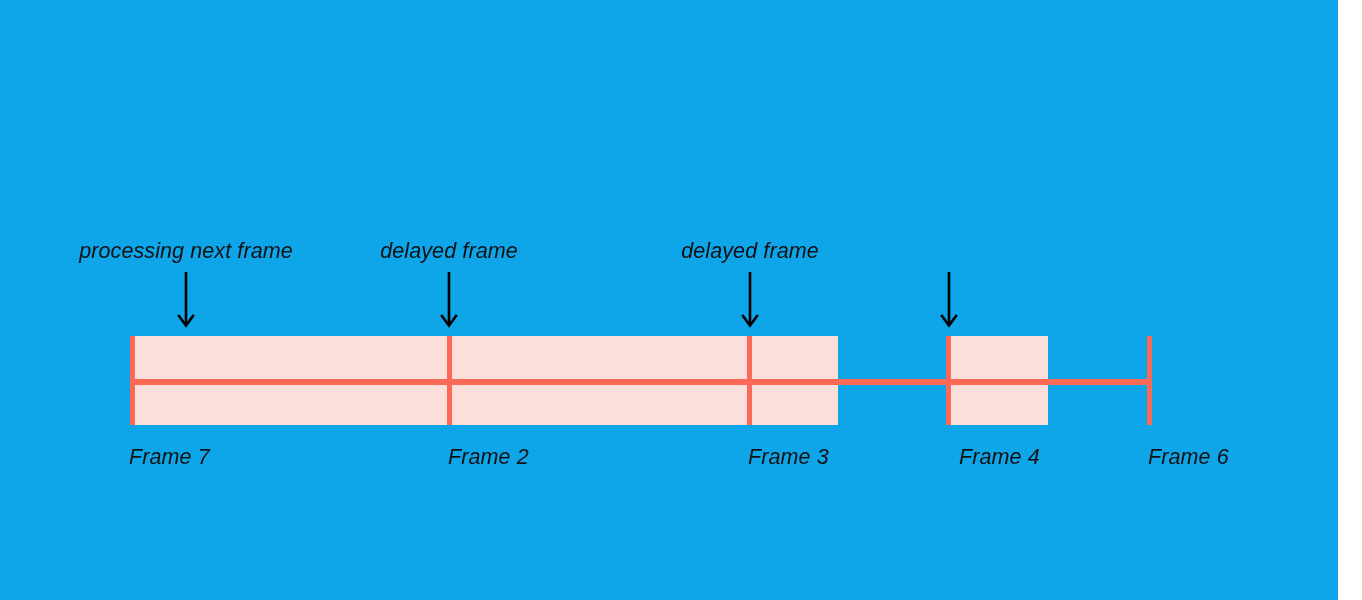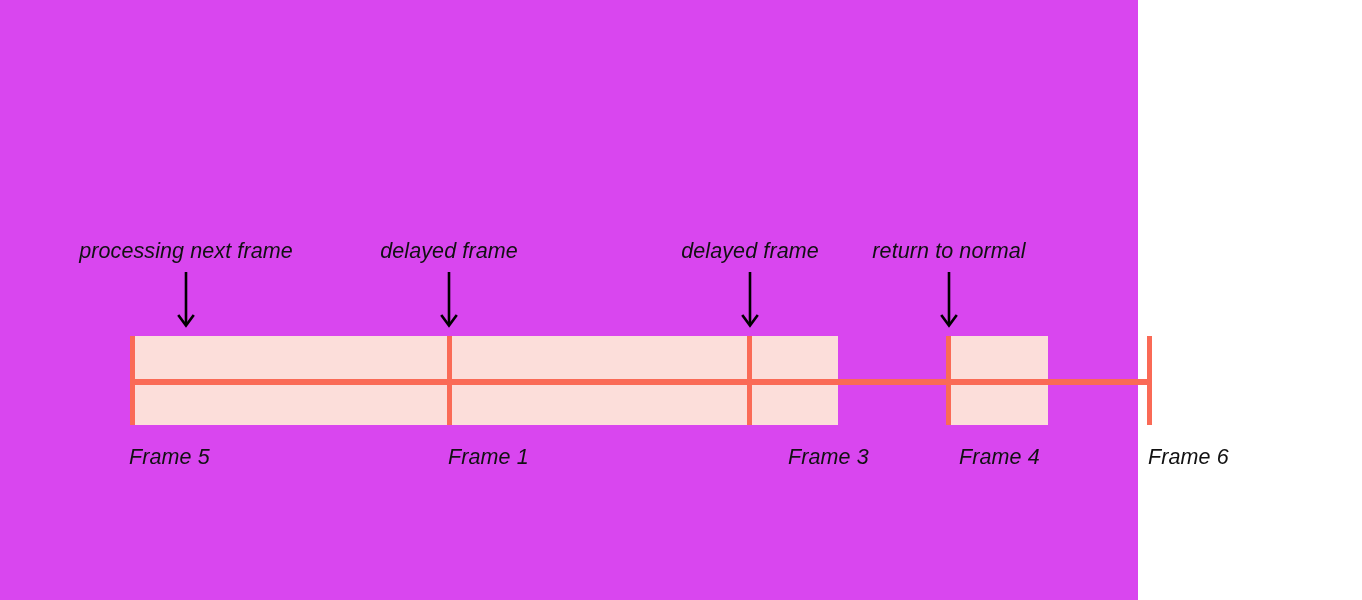--- a/index.html
+++ b/index.html
@@ -8,23 +8,23 @@
     background: #ffffff;
   }
   body {
     width: 1362px;
     height: 600px;
     font-family: "Liberation Sans", sans-serif;
     overflow: hidden;
   }
   #stage {
     position: relative;
-    width: 1138px;
+    width: 1338px;
     height: 600px;
-    background: #d946ef;
+    background: #0ea5e9;
   }
 
   
   .annot-label {
     position: absolute;
     font-style: italic;
     font-size: 21.5px;
     line-height: 26px;
     color: #111111;
     white-space: nowrap;
@@ -66,21 +66,20 @@
   }
 </style>
 </head>
 <body>
 
 <div id="stage">
 
   <div class="annot-label" style="left:186px; top:238px;">processing next frame</div>
   <div class="annot-label" style="left:449px; top:238px;">delayed frame</div>
   <div class="annot-label" style="left:750px; top:238px;">delayed frame</div>
-  <div class="annot-label" style="left:949px; top:238px;">return to normal</div>
 
   <div class="arrow" style="left:186px; top:272px;">
     <svg width="22" height="58" viewBox="0 0 22 58" xmlns="http://www.w3.org/2000/svg">
       <line x1="11" y1="0" x2="11" y2="52" stroke="#000000" stroke-width="2.6"></line>
       <polyline points="4,44 11,53.5 18,44" fill="none" stroke="#000000" stroke-width="2.6" stroke-linecap="square"></polyline>
     </svg>
   </div>
   <div class="arrow" style="left:449px; top:272px;">
     <svg width="22" height="58" viewBox="0 0 22 58" xmlns="http://www.w3.org/2000/svg">
       <line x1="11" y1="0" x2="11" y2="52" stroke="#000000" stroke-width="2.6"></line>
@@ -104,19 +103,19 @@
   <div class="band" style="left:948px; top:336px; width:100px; height:89px;"></div>
 
   <div class="axis-line" style="left:130px; top:379px; width:1019px; height:6px;"></div>
 
   <div class="tick" style="left:130px; top:336px; width:5px; height:89px;"></div>
   <div class="tick" style="left:447px; top:336px; width:5px; height:89px;"></div>
   <div class="tick" style="left:747px; top:336px; width:5px; height:89px;"></div>
   <div class="tick" style="left:946px; top:336px; width:5px; height:89px;"></div>
   <div class="tick" style="left:1147px; top:336px; width:5px; height:89px;"></div>
 
-  <div class="frame-label" style="left:129px; top:444px;">Frame 5</div>
-  <div class="frame-label" style="left:448px; top:444px;">Frame 1</div>
-  <div class="frame-label" style="left:748px; top:444px;margin-left:40px;">Frame 3</div>
+  <div class="frame-label" style="left:129px; top:444px;">Frame 7</div>
+  <div class="frame-label" style="left:448px; top:444px;">Frame 2</div>
+  <div class="frame-label" style="left:748px; top:444px;">Frame 3</div>
   <div class="frame-label" style="left:947px; top:444px;margin-left:12px;">Frame 4</div>
   <div class="frame-label" style="left:1148px; top:444px;">Frame 6</div>
 
 </div>
 
 </body></html>

